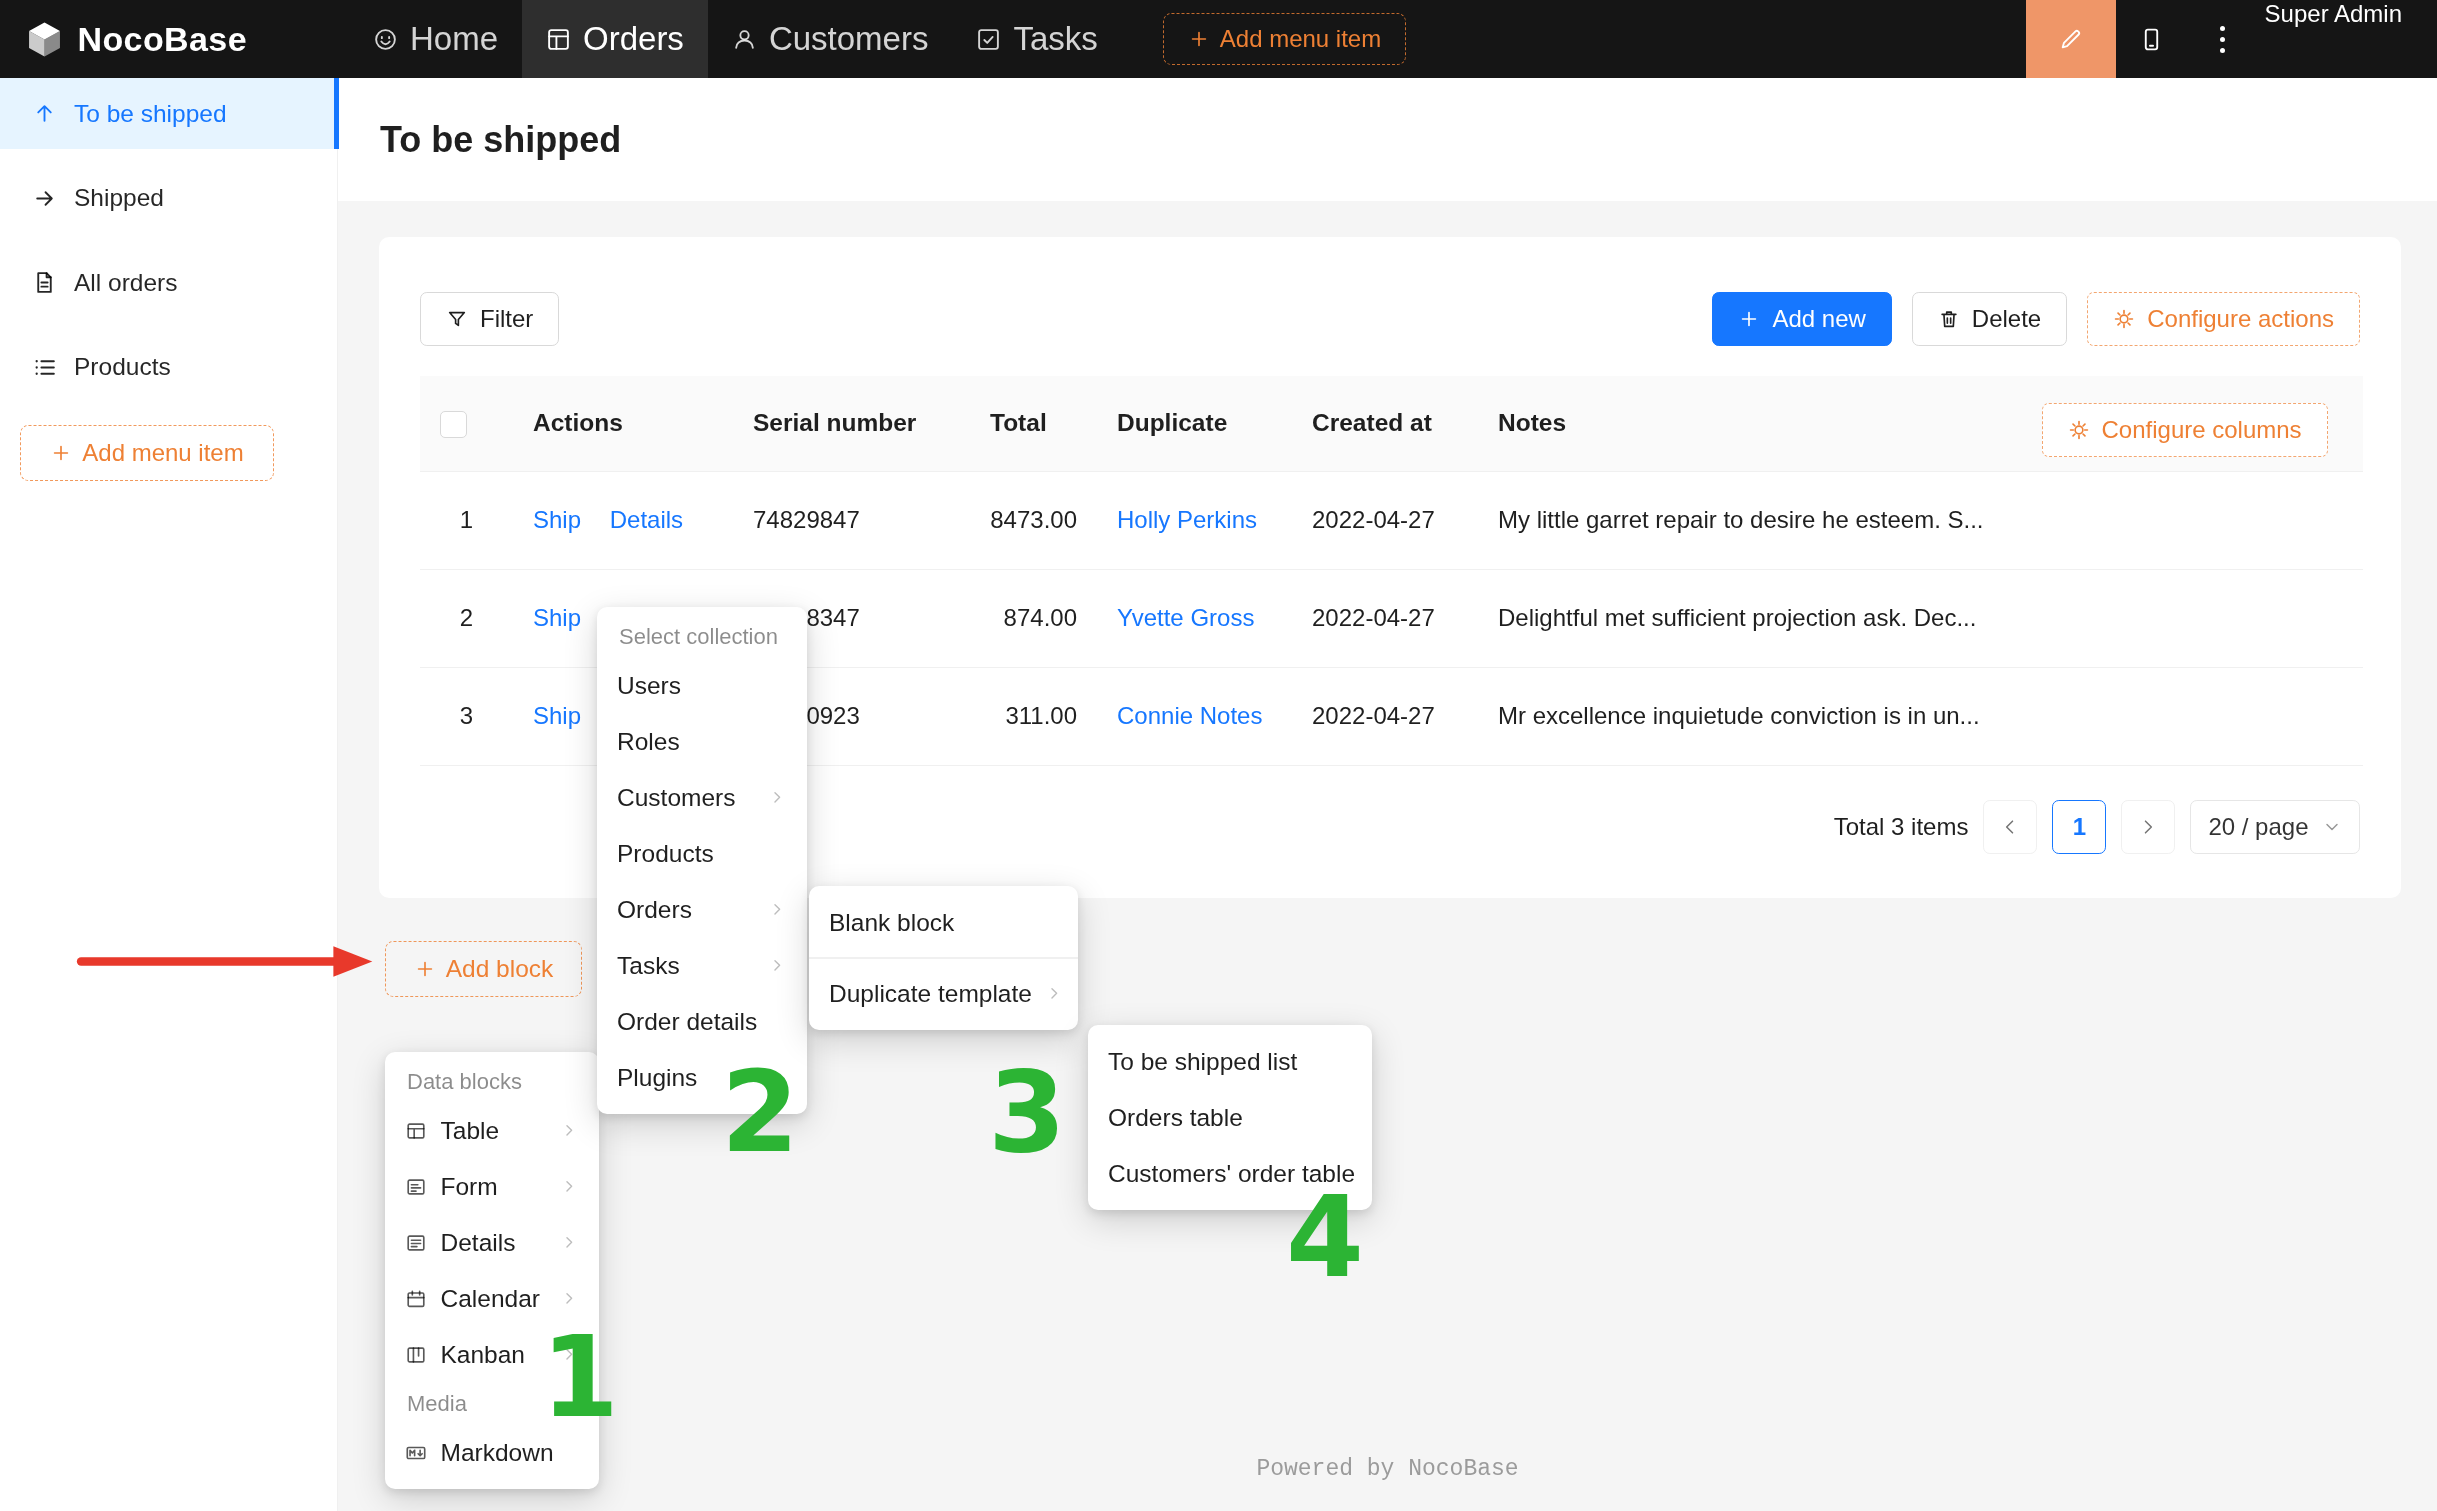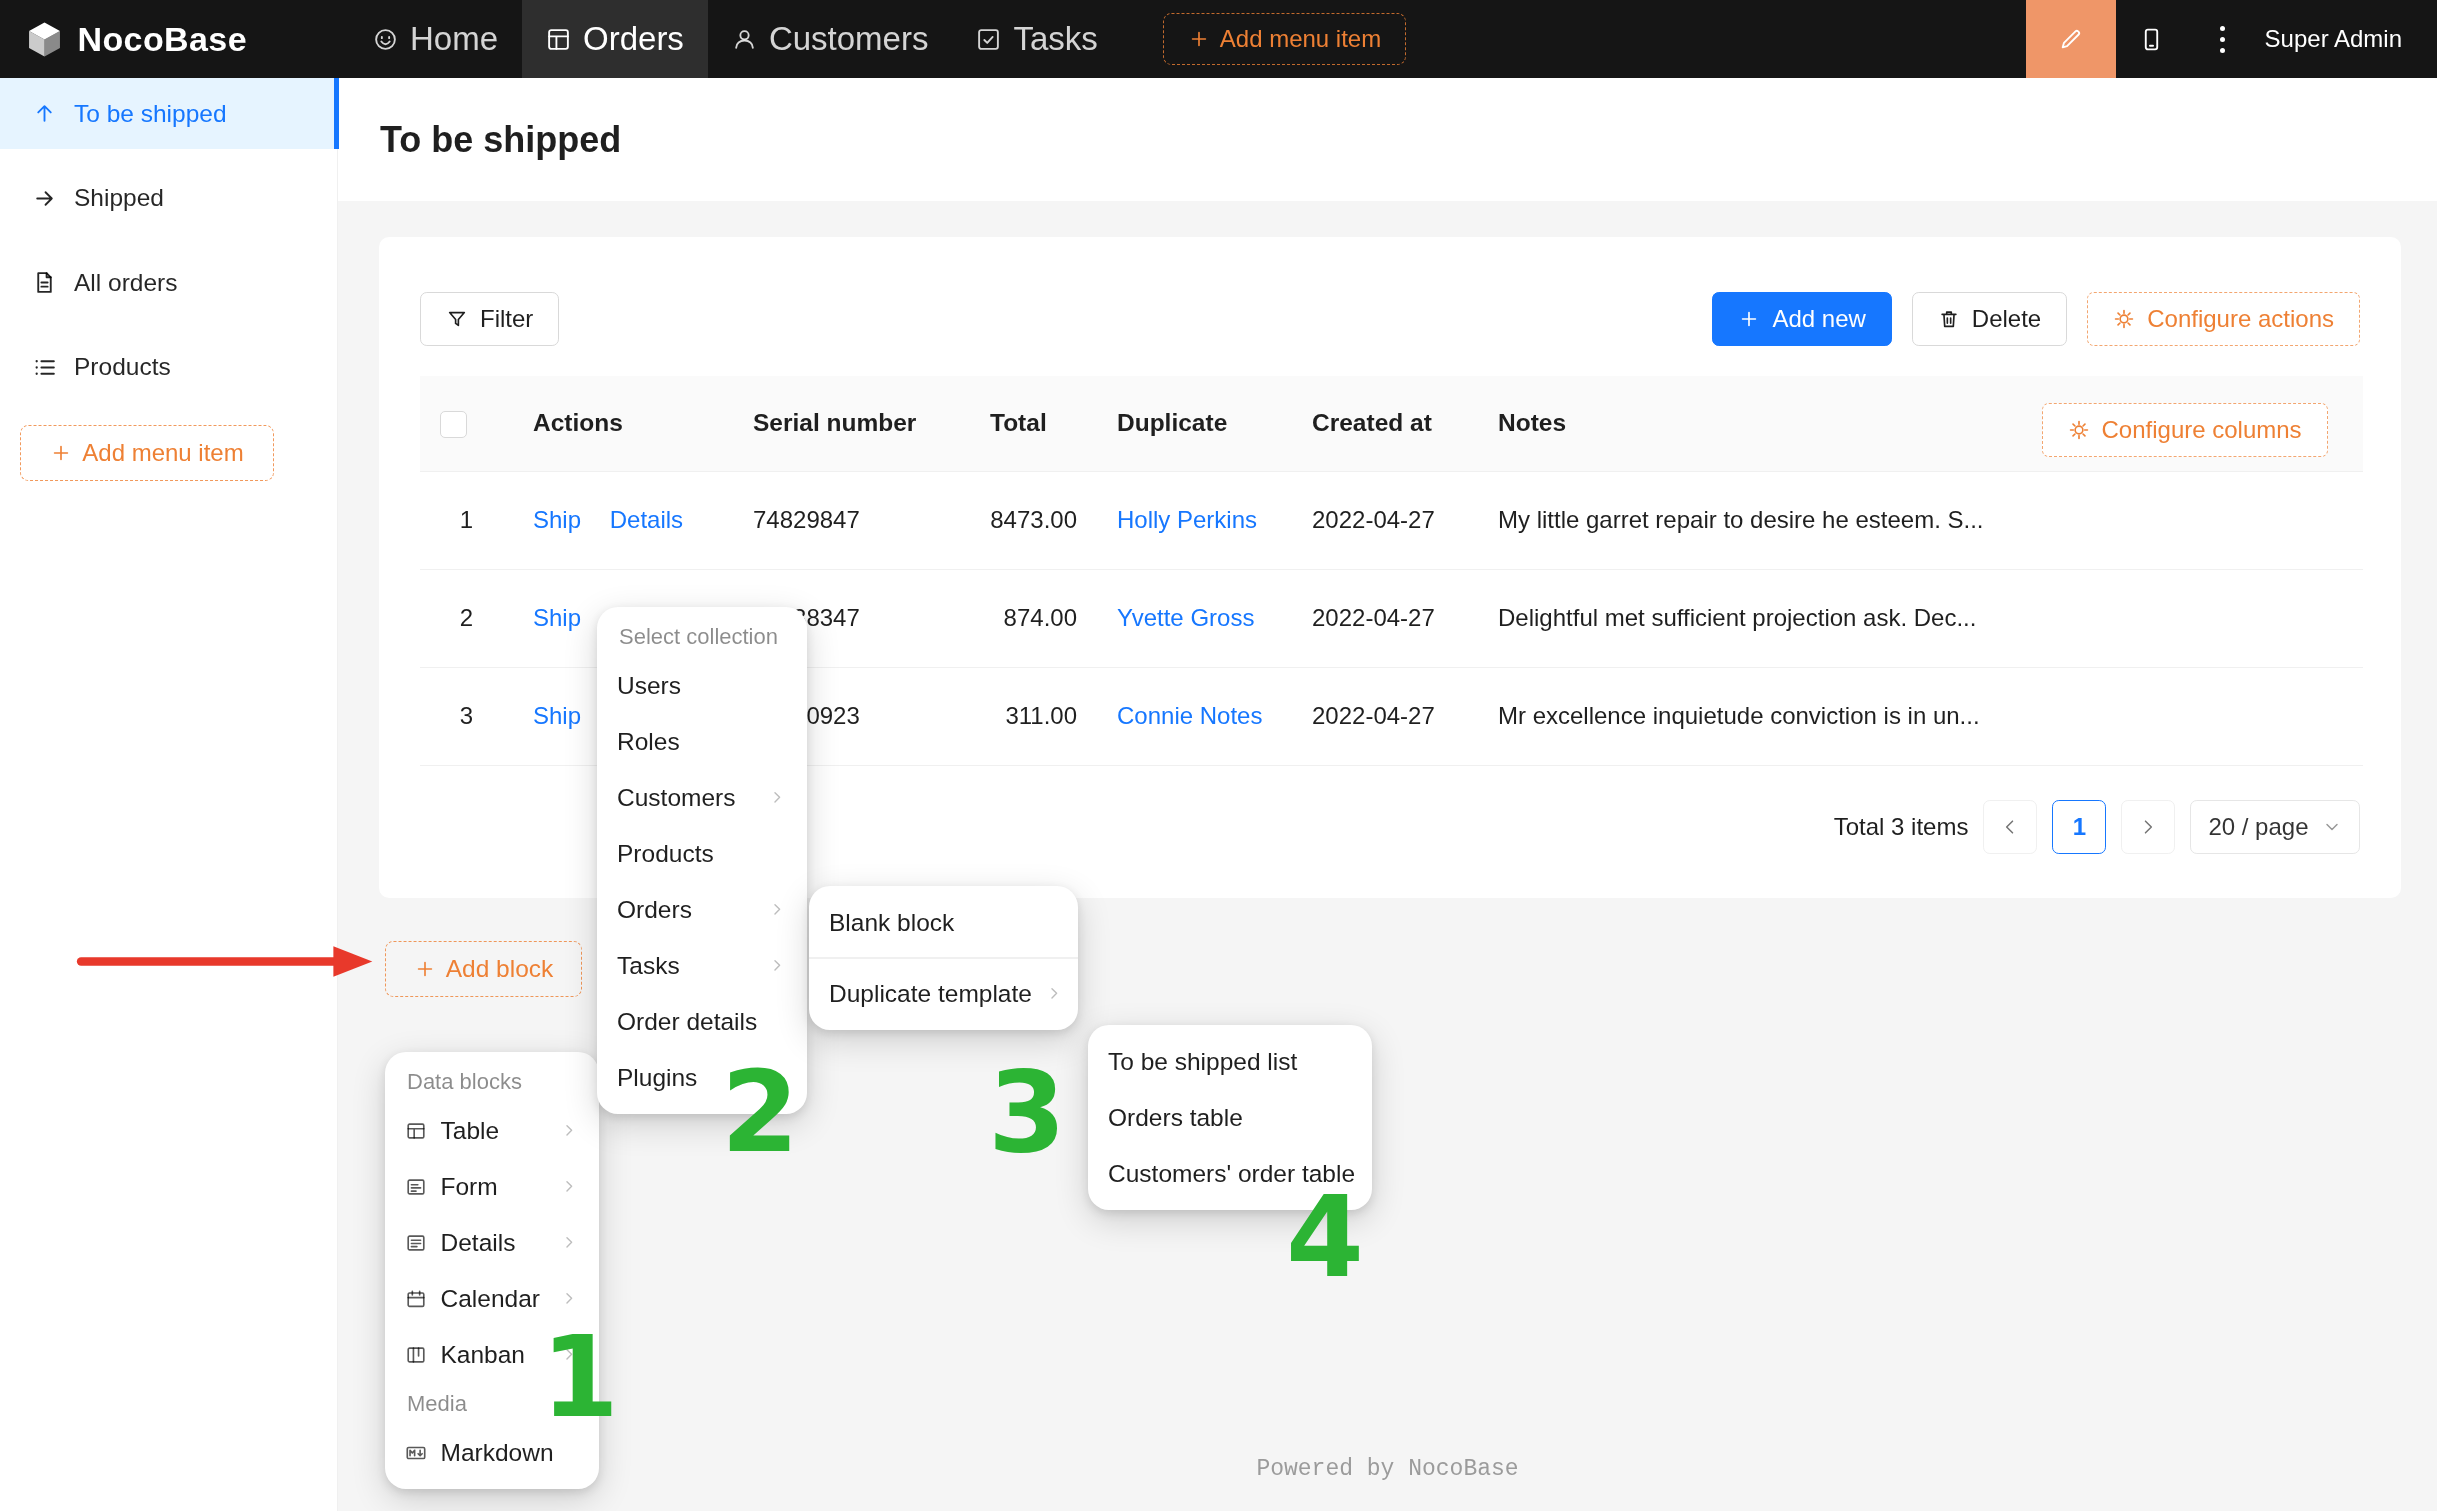--- a/index.html
+++ b/index.html
@@ -7,21 +7,21 @@
         font-family:"Liberation Sans","DejaVu Sans",sans-serif;color:rgba(0,0,0,0.88);}
   .root *{box-sizing:border-box;}
 
   
   .ic{width:25px;height:25px;fill:none;stroke:currentColor;stroke-width:1.8;stroke-linecap:round;stroke-linejoin:round;flex:none;}
   .ic-sm{width:22px;height:22px;}
   .ic-chev{width:18.6px;height:18.6px;stroke:#bdbdbd;margin-left:auto;}
   .ic-mini{width:20px;height:20px;}
 
   
-  .navbar{position:absolute;left:0;top:0;width:2438px;height:78px;background:#151515;display:flex;align-items:center;z-index:5;}
+  .navbar{position:absolute;left:0;top:0;width:2438px;height:78px;background:#151515;display:flex;z-index:5;}
   .brand{display:flex;align-items:center;gap:13.5px;padding-left:25px;cursor:pointer;}
   .logo-mark{width:39px;height:39px;}
   .brand-text{color:#fff;font-size:34px;font-weight:bold;letter-spacing:0.4px;}
   .nav-menu{display:flex;align-items:stretch;height:78px;margin-left:102px;}
   .nav-item{display:flex;align-items:center;gap:12px;padding:0 24px;color:rgba(255,255,255,0.82);font-size:33px;white-space:nowrap;cursor:pointer;}
   .nav-item.active{background:#2e2e2e;color:#fff;}
   .nav-add-btn{align-self:center;margin-left:41px;height:52px;display:flex;align-items:center;gap:10px;padding:0 24px;
       border:1.7px dashed rgba(238,128,52,0.8);border-radius:8.5px;color:#ee8034;font-size:24px;white-space:nowrap;cursor:pointer;}
   .nav-spacer{flex:1;}
   .nav-design-btn{width:90px;height:78px;background:#ef9668;display:flex;align-items:center;justify-content:center;cursor:pointer;}
@@ -66,21 +66,21 @@
   .page-btn{width:54px;height:54px;border-radius:6.8px;display:flex;align-items:center;justify-content:center;cursor:pointer;}
   .page-btn.navpg{border:1.7px solid #f0f0f0;color:rgba(0,0,0,0.55);}
   .page-btn.current{border:1.7px solid #1677ff;color:#1677ff;font-weight:600;}
   .page-size{height:54px;padding:0 17px;border:1.7px solid #e6e6e6;border-radius:6.8px;display:flex;align-items:center;gap:13.5px;
       color:rgba(0,0,0,0.8);cursor:pointer;white-space:nowrap;}
   .main-footer{position:absolute;bottom:30px;left:0;width:100%;text-align:center;color:#9b9b9b;font-size:23px;font-family:Liberation Mono, monospace;}
 
   
   .add-block-btn{position:absolute;left:385px;top:941px;width:197px;height:56px;border:1.7px dashed rgba(238,128,52,0.8);
       border-radius:8.5px;display:flex;align-items:center;justify-content:center;gap:10px;color:#ee8034;font-size:24.5px;z-index:15;cursor:pointer;}
-  .menu{position:absolute;background:#fff;border-radius:21px;padding:8.5px 0;
+  .menu{position:absolute;background:#fff;border-radius:10px;padding:8.5px 0;
       box-shadow:0 10px 34px rgba(0,0,0,0.16),0 3.4px 10px rgba(0,0,0,0.10);}
   .menu-label{height:42px;display:flex;align-items:center;padding:0 22px;font-size:22px;color:rgba(0,0,0,0.45);white-space:nowrap;}
   .menu-item{height:56px;display:flex;align-items:center;gap:13.5px;padding:0 20px;font-size:24.5px;color:rgba(0,0,0,0.88);
       white-space:nowrap;cursor:pointer;}
   .menu-item.hovered{background:#f0f0f0;}
   .menu-item .mi{color:rgba(0,0,0,0.65);}
   .menu-divider{height:1.7px;background:#f0f0f0;margin:6.8px 0;}
   #menu-blocks{left:385px;top:1012px;width:214px;z-index:20;margin-top:40px;}
   #menu-collection{left:597px;top:607px;width:210px;z-index:30;}
   #menu-template{left:809px;top:886px;width:269px;z-index:40;}

